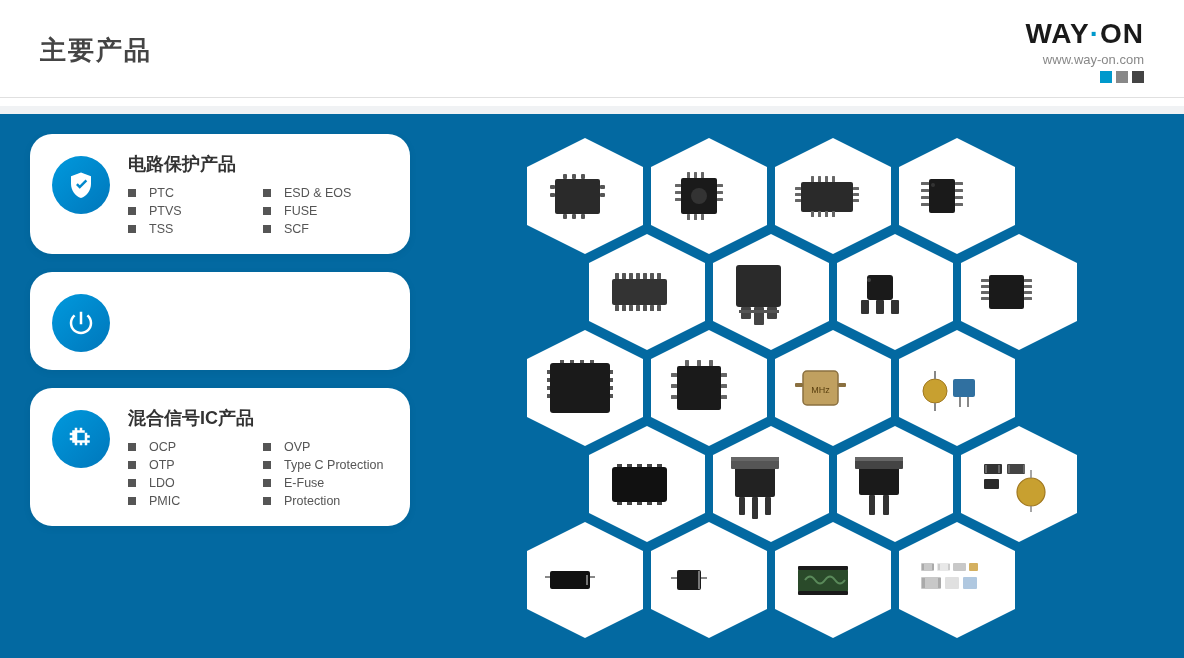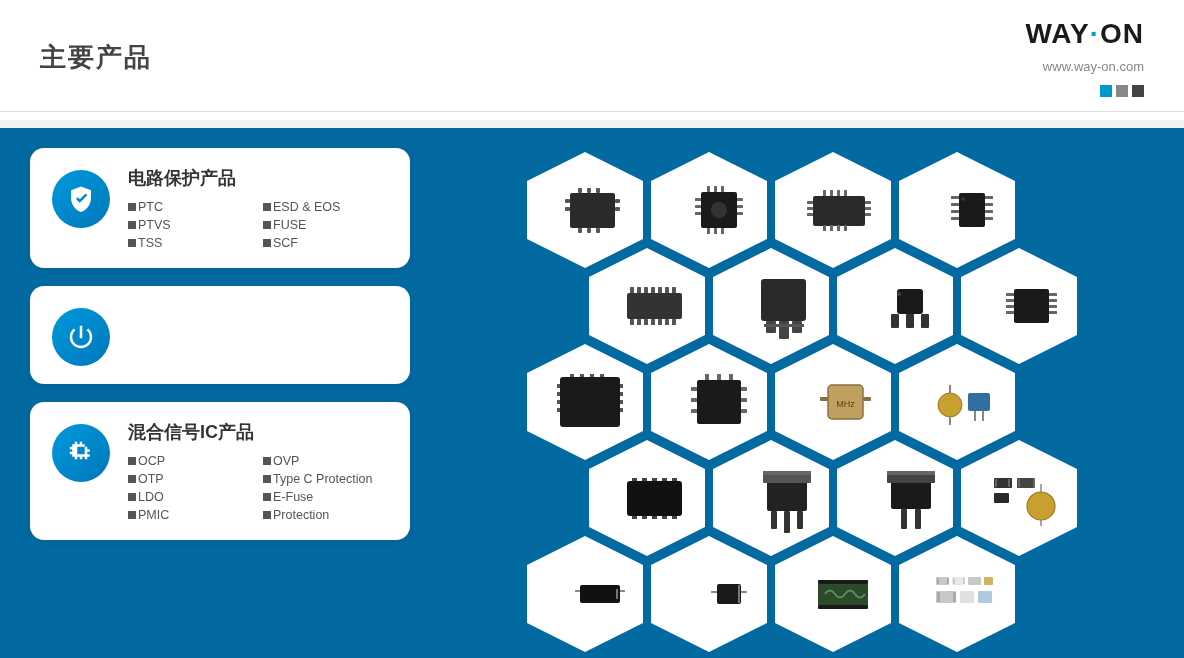--- a/index.html
+++ b/index.html
@@ -33,21 +33,20 @@
       font-size: 26px;
       font-weight: 600;
       color: #444;
       letter-spacing: 2px;
     }
 
     .logo-area {
       display: flex;
       flex-direction: column;
       align-items: flex-end;
-      gap: 7px;
     }
 
     .logo-url {
       font-size: 13px;
       color: #888;
       margin-top: 2px;
     }
 
     .logo-dots {
       display: flex;
@@ -74,21 +73,21 @@
     .product-cards {
       display: flex;
       flex-direction: column;
       gap: 18px;
       width: 380px;
       flex-shrink: 0;
     }
 
     .product-card {
       background: white;
-      border-radius: 14px;
+      border-radius: 22px;
       padding: 18px 22px;
       display: flex;
       align-items: flex-start;
       gap: 18px;
       box-shadow: 0 2px 8px rgba(0,0,0,0.06);
     }
 
     .card-icon {
       width: 58px;
       height: 58px;
@@ -122,21 +121,21 @@
       display: grid;
       grid-template-columns: 1fr 1fr;
       gap: 4px 10px;
     }
 
     .card-item {
       font-size: 12.5px;
       color: #555;
       display: flex;
       align-items: center;
-      gap: 2px;
+      gap: 13px;
     }
 
     .item-bullet {
       width: 8px;
       height: 8px;
       background: #555;
       flex-shrink: 0;
     }
 
     
@@ -304,21 +303,21 @@
             background: white;
             clip-path: polygon(50% 0%, 100% 25%, 100% 75%, 50% 100%, 0% 75%, 0% 25%);
             display: flex;
             align-items: center;
             justify-content: center;
             filter: drop-shadow(0 2px 4px rgba(0,0,0,0.1));
           }
           .hex-inner {
             display: flex;
             align-items: center;
-            justify-content: flex-end;
+            justify-content: flex-start;
             width: 80px;
             height: 80px;
           }
         </style>
 
         <div class="hex-cell" style="left:10px;top:0px;">
           <div class="hex-shape">
             <div class="hex-inner">
 
               <svg width="65" height="55" viewBox="0 0 65 55">

